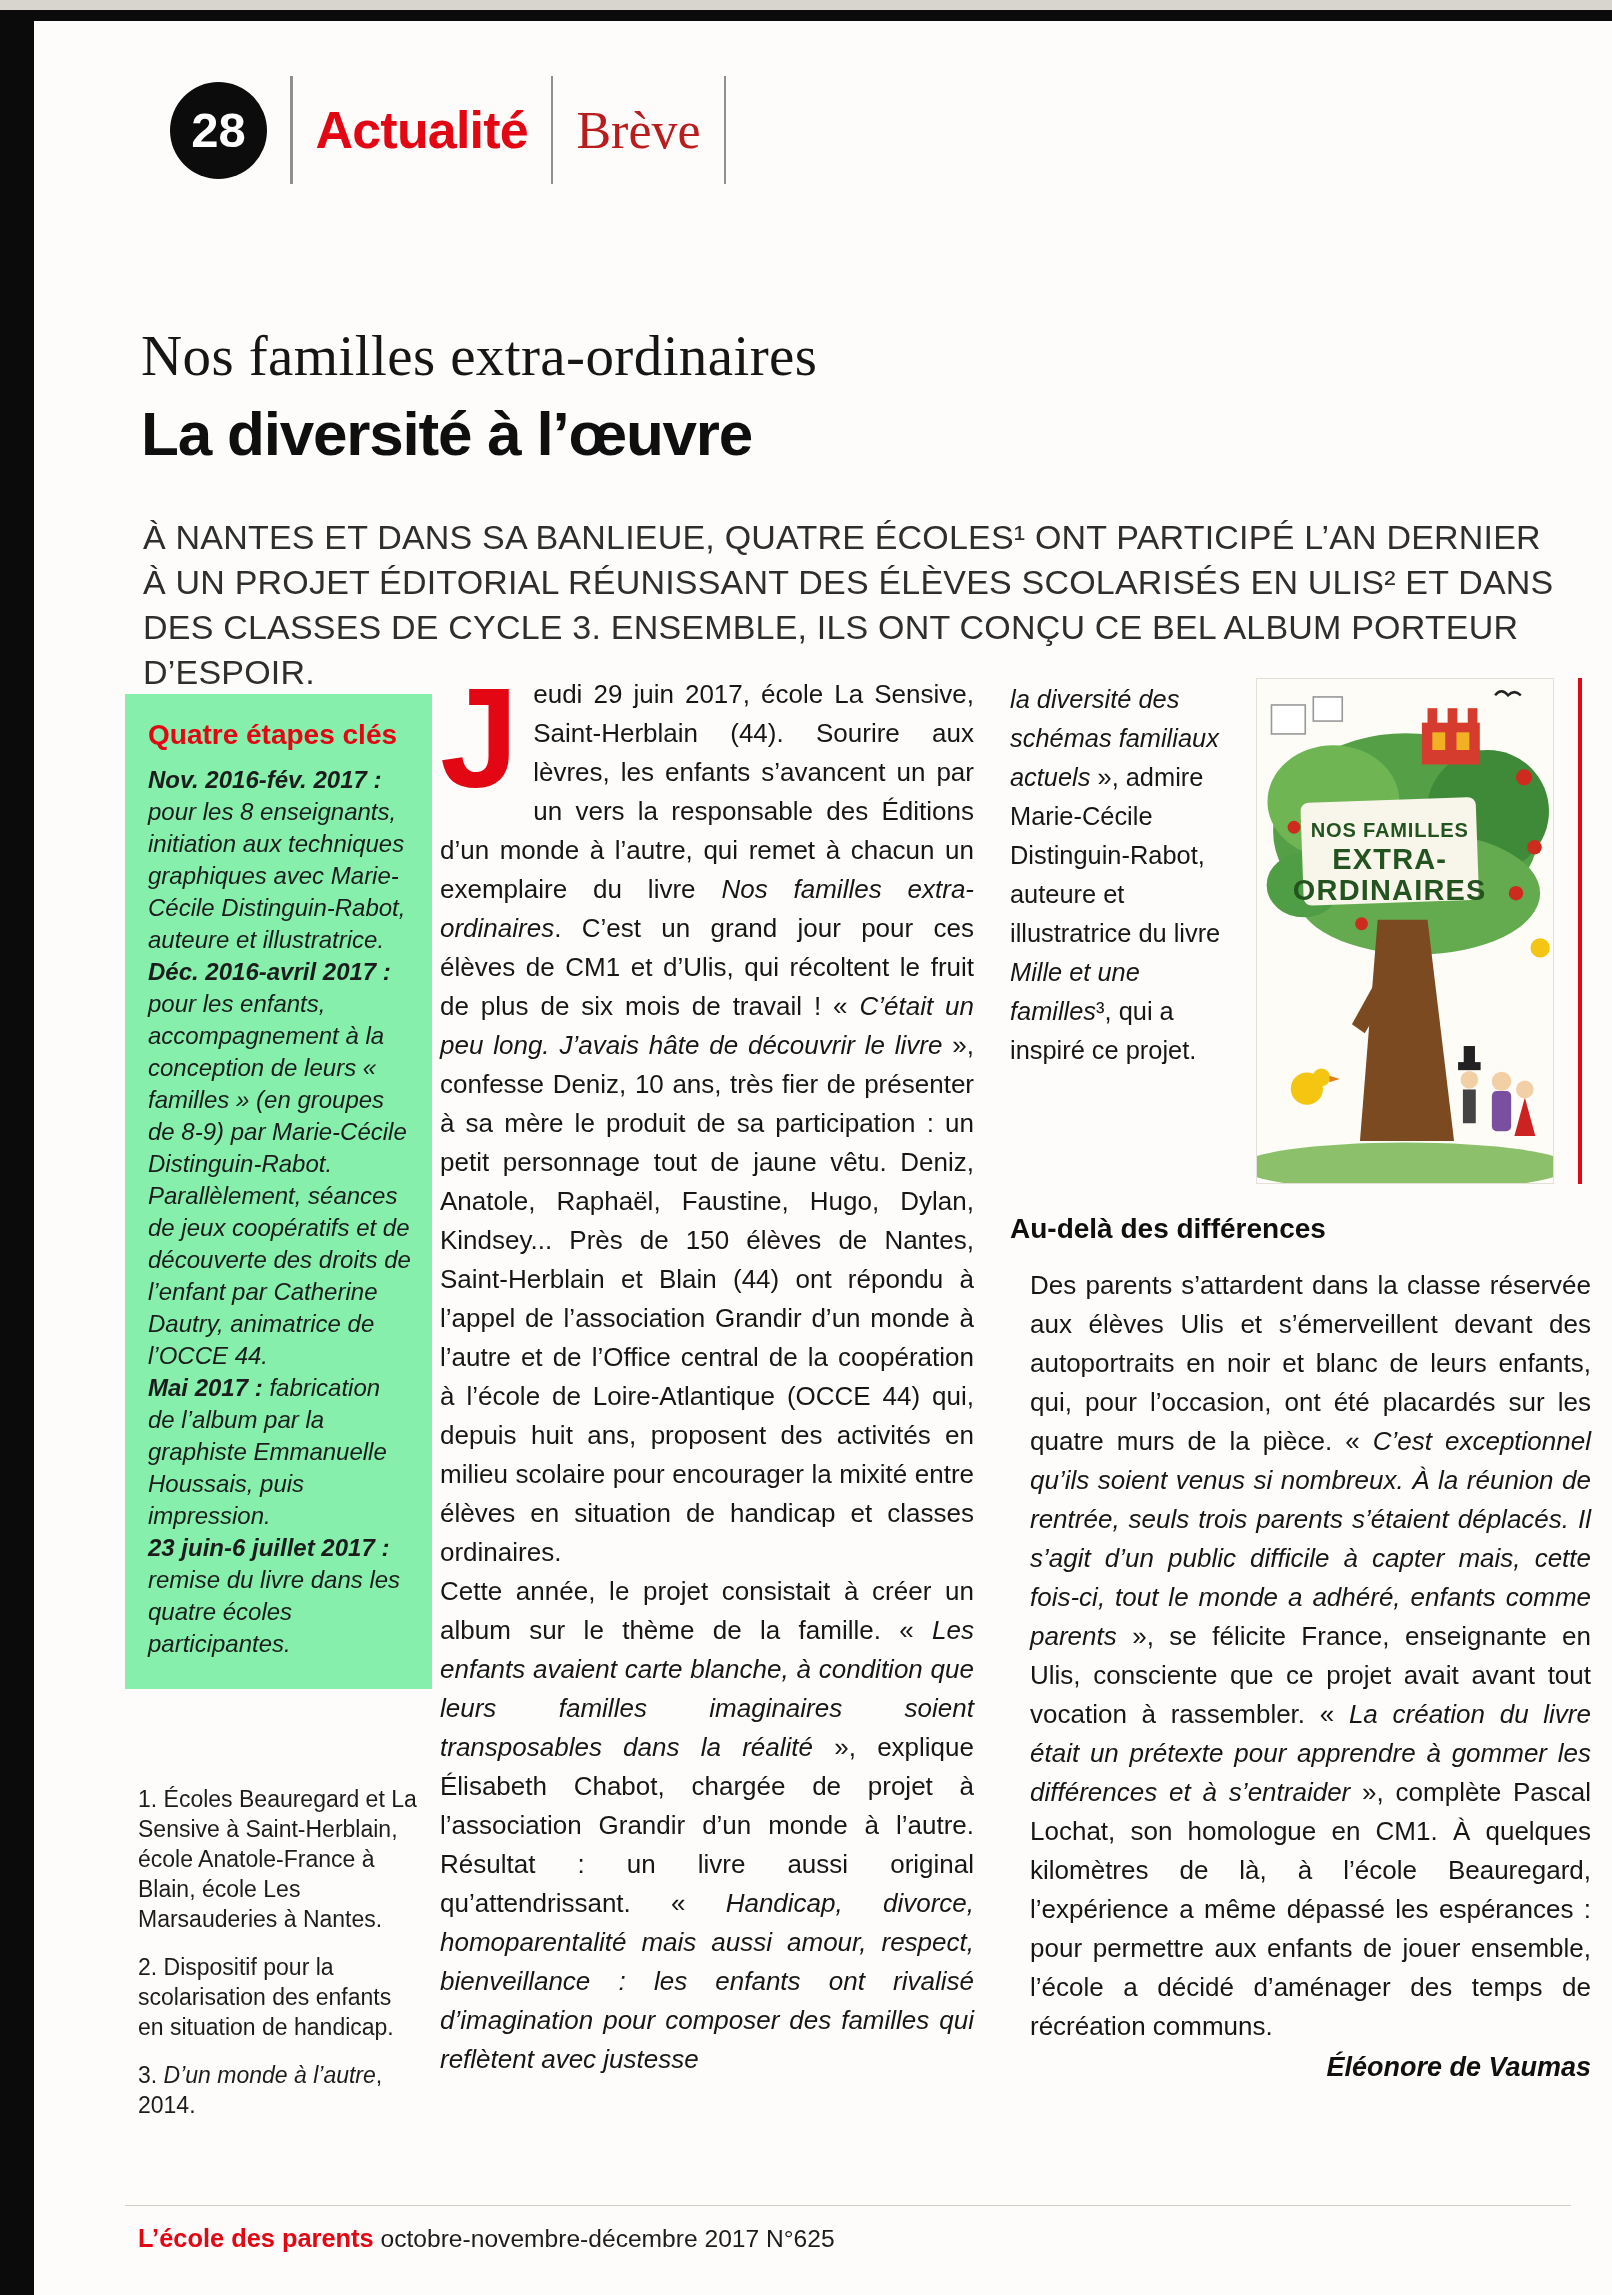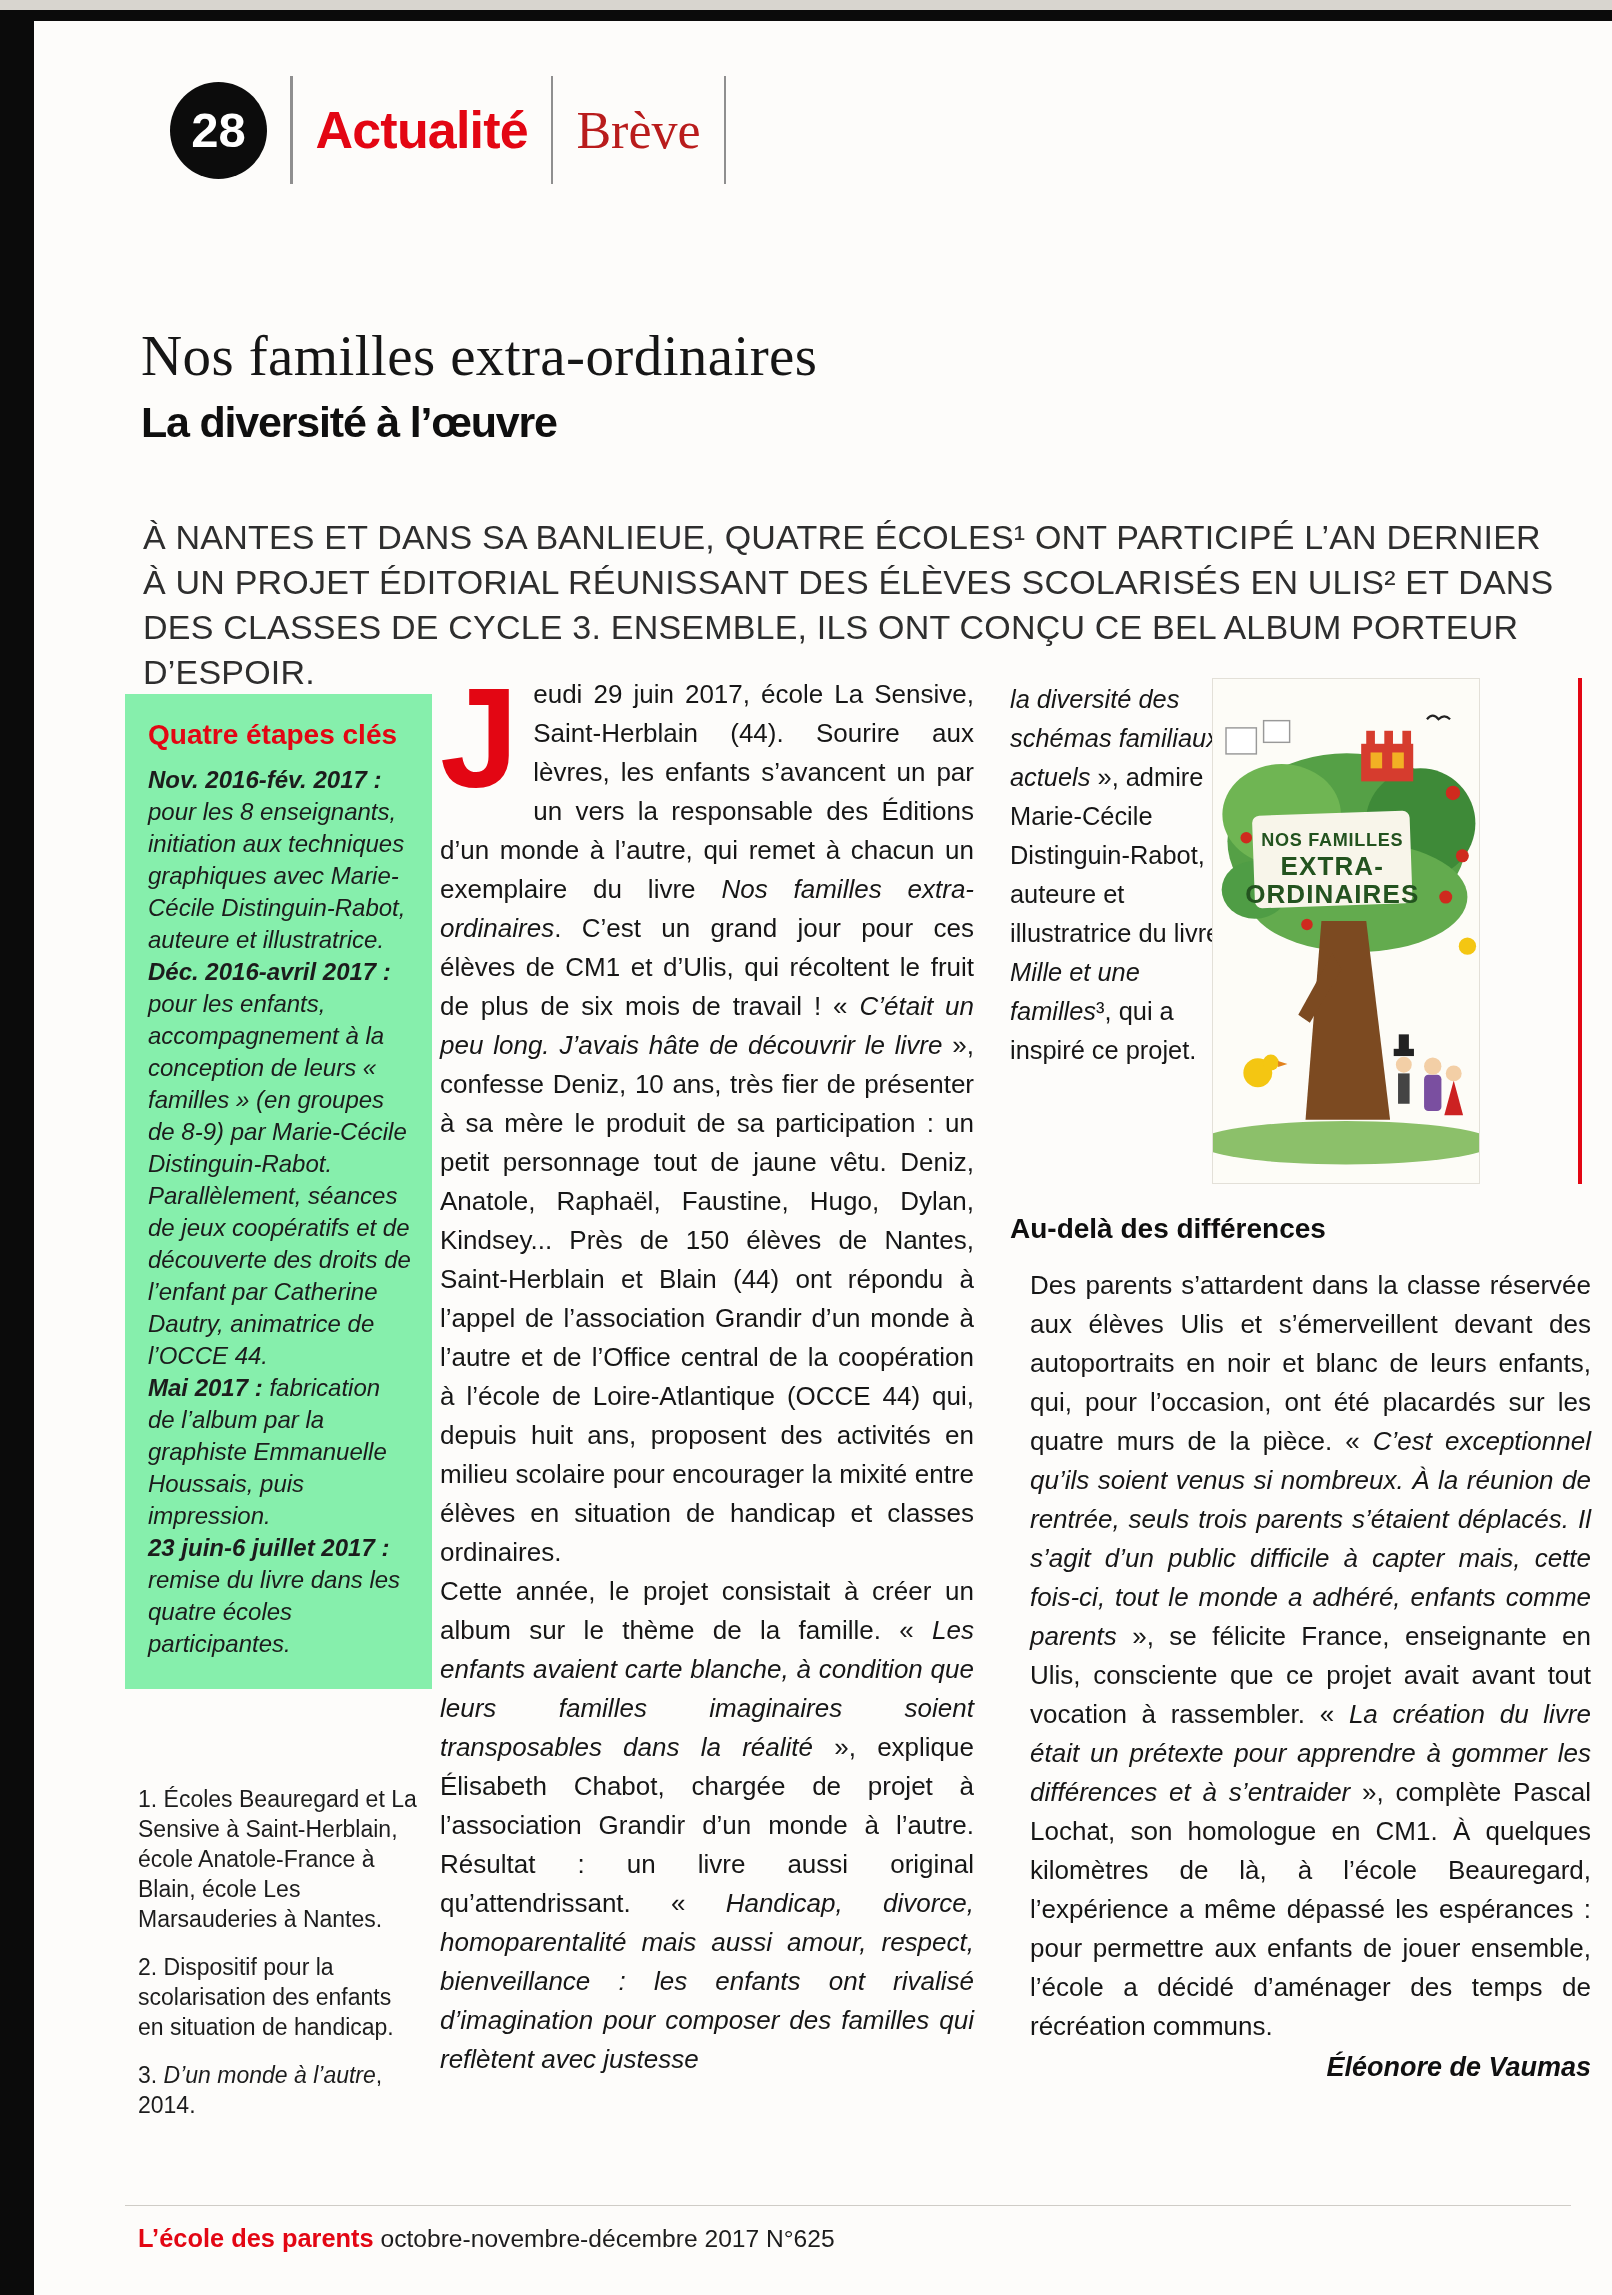--- a/index.html
+++ b/index.html
@@ -17,21 +17,21 @@
   .masthead { position:absolute; left:170px; top:66px; display:flex; align-items:center; }
   .page-circle { width:97px; height:97px; border-radius:50%; background:#0c0c0c; color:#fff;
                  font-size:49px; font-weight:bold; display:flex; align-items:center; justify-content:center; }
   .vsep { width:2.5px; height:108px; background:#8f8f8f; margin:0 23px; }
   .section   { color:#e30613; font-size:52px; font-weight:bold; letter-spacing:-0.8px; }
   .subsection{ font-family:"Liberation Serif", serif; font-size:52px; color:#b91c1c; }
 
   
   .headline { position:absolute; left:141px; top:313px; }
   .kicker { font-family:"Liberation Serif", serif; font-size:57px; color:#161616; letter-spacing:0.4px; }
-  .title  { font-size:43px; font-weight:bold; color:#0f0f0f; margin-top:9.8px; letter-spacing:-1.2px; }
+  .title  { font-size:62px; font-weight:bold; color:#0f0f0f; margin-top:9.8px; letter-spacing:-1.2px; }
   .standfirst { position:absolute; left:143px; top:505px; width:1424px; font-size:34px; line-height:45px;
                 color:#2e2e2e; letter-spacing:0.2px; }
 
   
   .sidebar { position:absolute; left:125px; top:684px; width:307px; background:#86efac; padding:24.6px 21px 29.5px 23px; }
   .sidebar-title { color:#e30613; font-size:28px; font-weight:bold; margin-bottom:13px; }
   .sb-entry { font-style:italic; font-size:24px; line-height:32px; color:#1c1c1c; }
   .sb-lead  { font-weight:bold; }
 
   
@@ -42,21 +42,21 @@
   .col-main { position:absolute; left:440px; top:665px; width:534px; font-size:26px; line-height:39px;
               color:#161616; text-align:justify; }
   .col-main p { margin:0; }
   .dropcap { float:left; font-size:141px; line-height:113px; font-weight:bold; color:#e30613; margin:6.6px 14.8px 0 0; }
 
   
   .col-narrow { position:absolute; left:1010px; top:670px; width:216px; font-size:25.4px; line-height:39px;
                 color:#161616; }
 
   
-  .cover-wrap { position:absolute; left:1212px; top:668px; width:268px; height:506px;
+  .cover-wrap { position:absolute; left:1256px; top:668px; width:298px; height:506px;
                 border:0.8px solid #e3e0d8; background:#fdfcf7; }
   .cover-wrap svg { display:block; width:100%; height:100%; }
   .cv-t1 { font-family:"Liberation Sans", sans-serif; font-size:25px; font-weight:bold; fill:#23531f;
            letter-spacing:1px; text-anchor:middle; }
   .cv-t2 { font-family:"Liberation Sans", sans-serif; font-size:36px; font-weight:bold; fill:#23531f;
            letter-spacing:1.5px; text-anchor:middle; }
   .red-rule { position:absolute; left:1578px; top:668px; width:4.1px; height:506px; background:#e30613; }
 
   
   .subhead  { position:absolute; left:1010px; top:1203px; font-size:28px; font-weight:bold; color:#0f0f0f; }

